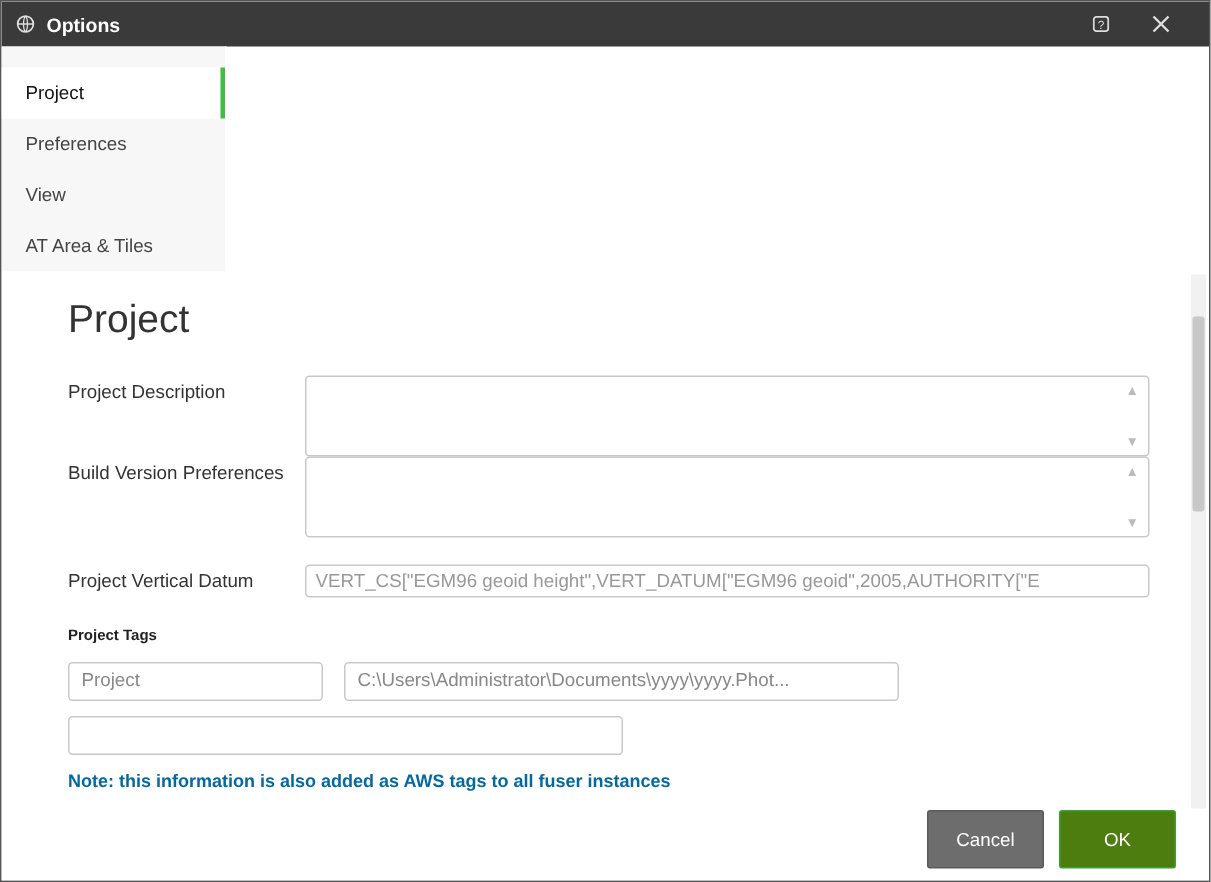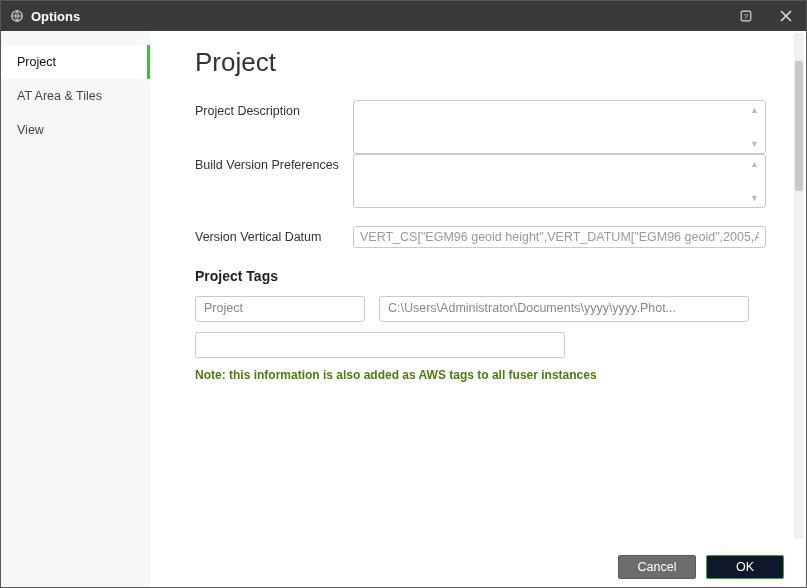--- a/index.html
+++ b/index.html
@@ -13,41 +13,42 @@
     overflow: hidden;
   }
 
   
   .titlebar {
     height: 30px;
     background: #3a3a3a;
     color: #fff;
     display: flex;
     align-items: center;
-    padding: 0 0 0 8px;
+    padding: 0 12px 0 8px;
     font-size: 13px;
   }
   .titlebar .app-icon {
     width: 16px; height: 16px;
     margin-right: 6px;
     display: inline-flex; align-items: center; justify-content: center;
   }
   .titlebar .app-icon svg { display:block; }
   .titlebar .title { flex: 1; font-weight: 600; }
   .titlebar .tb-btn {
     width: 40px; height: 30px;
     display: flex; align-items: center; justify-content: center;
     color: #ddd; font-size: 14px;
   }
 
   
   .body-wrap {
     display: flex;
     height: calc(100% - 30px);
     position: relative;
+    flex-direction: column;
   }
   .sidebar {
     width: 150px;
     background: #f7f7f7;
     border-right: 1px solid #fff;
     padding-top: 14px;
   }
   .side-item {
     padding: 10px 16px;
     font-size: 12.5px;
@@ -134,21 +135,21 @@
     position: absolute;
     right: 6px;
     color: #bbb;
     font-size: 9px;
     pointer-events: none;
   }
   .textarea-box .arrow-up { top: 4px; }
   .textarea-box .arrow-down { bottom: 4px; }
 
   .section-title {
-    font-size: 14px;
+    font-size: 10px;
     font-weight: 700;
     color: #222;
     margin: 20px 0 12px 0;
   }
 
   .tag-row {
     display: flex;
     gap: 14px;
     margin-bottom: 10px;
   }
@@ -180,47 +181,47 @@
   .add-link a {
     color: #2b70b8;
     font-size: 12.5px;
     text-decoration: underline;
     cursor: pointer;
   }
 
   .note {
     font-size: 12px;
     font-weight: 700;
-    color: #4d7c0f;
+    color: #0369a1;
     margin: 6px 0 12px 0;
   }
 
   
   .footer {
     position: absolute;
     bottom: 8px; right: 22px;
     display: flex;
     gap: 10px;
   }
   .btn {
     min-width: 78px;
-    height: 24px;
+    height: 39px;
     font-size: 12.5px;
     border-radius: 2px;
     display: flex; align-items: center; justify-content: center;
     cursor: pointer;
     user-select: none;
   }
   .btn.cancel {
     background: #6d6d6d;
     color: #fff;
     border: 1px solid #5a5a5a;
   }
   .btn.ok {
-    background: #0f172a;
+    background: #4d7c0f;
     color: #fff;
     border: 1px solid #34a534;
   }
 </style>
 </head>
 <body>
 
 <div class="titlebar">
   <span class="app-icon">
     <svg width="14" height="14" viewBox="0 0 24 24">
@@ -242,24 +243,27 @@
   </div>
 </div>
 
 <div class="body-wrap">
 
   <div class="sidebar">
     <div class="side-item active">
       <span>Project</span>
     </div>
     <div class="side-item">
-      <span>AT Area &amp; Tiles</span>
+      <span>Preferences</span>
     </div>
     <div class="side-item">
       <span>View</span>
+    </div>
+    <div class="side-item">
+      <span>AT Area &amp; Tiles</span>
     </div>
   </div>
 
   <div class="content-outer">
     <div class="content-scroll">
       <h1 class="page-title">Project</h1>
 
       <div class="form-row">
         <div class="lbl">Project Description</div>
         <div class="ctrl">
@@ -277,21 +281,21 @@
         <div class="ctrl">
           <div class="textarea-box">
             <span></span>
             <span class="arrow-up">▲</span>
             <span class="arrow-down">▼</span>
           </div>
         </div>
       </div>
 
       <div class="form-row" style="margin-top:18px;">
-        <div class="lbl">Version Vertical Datum</div>
+        <div class="lbl">Project Vertical Datum</div>
         <div class="ctrl">
           <input class="txtbox single disabled" type="text" readonly="" value="VERT_CS[&quot;EGM96 geoid height&quot;,VERT_DATUM[&quot;EGM96 geoid&quot;,2005,AUTHORITY[&quot;E" style="">
         </div>
       </div>
 
       <div class="section-title">Project Tags</div>
 
       <div class="tag-row">
         <div class="tag-key">
           <div class="tagbox">

